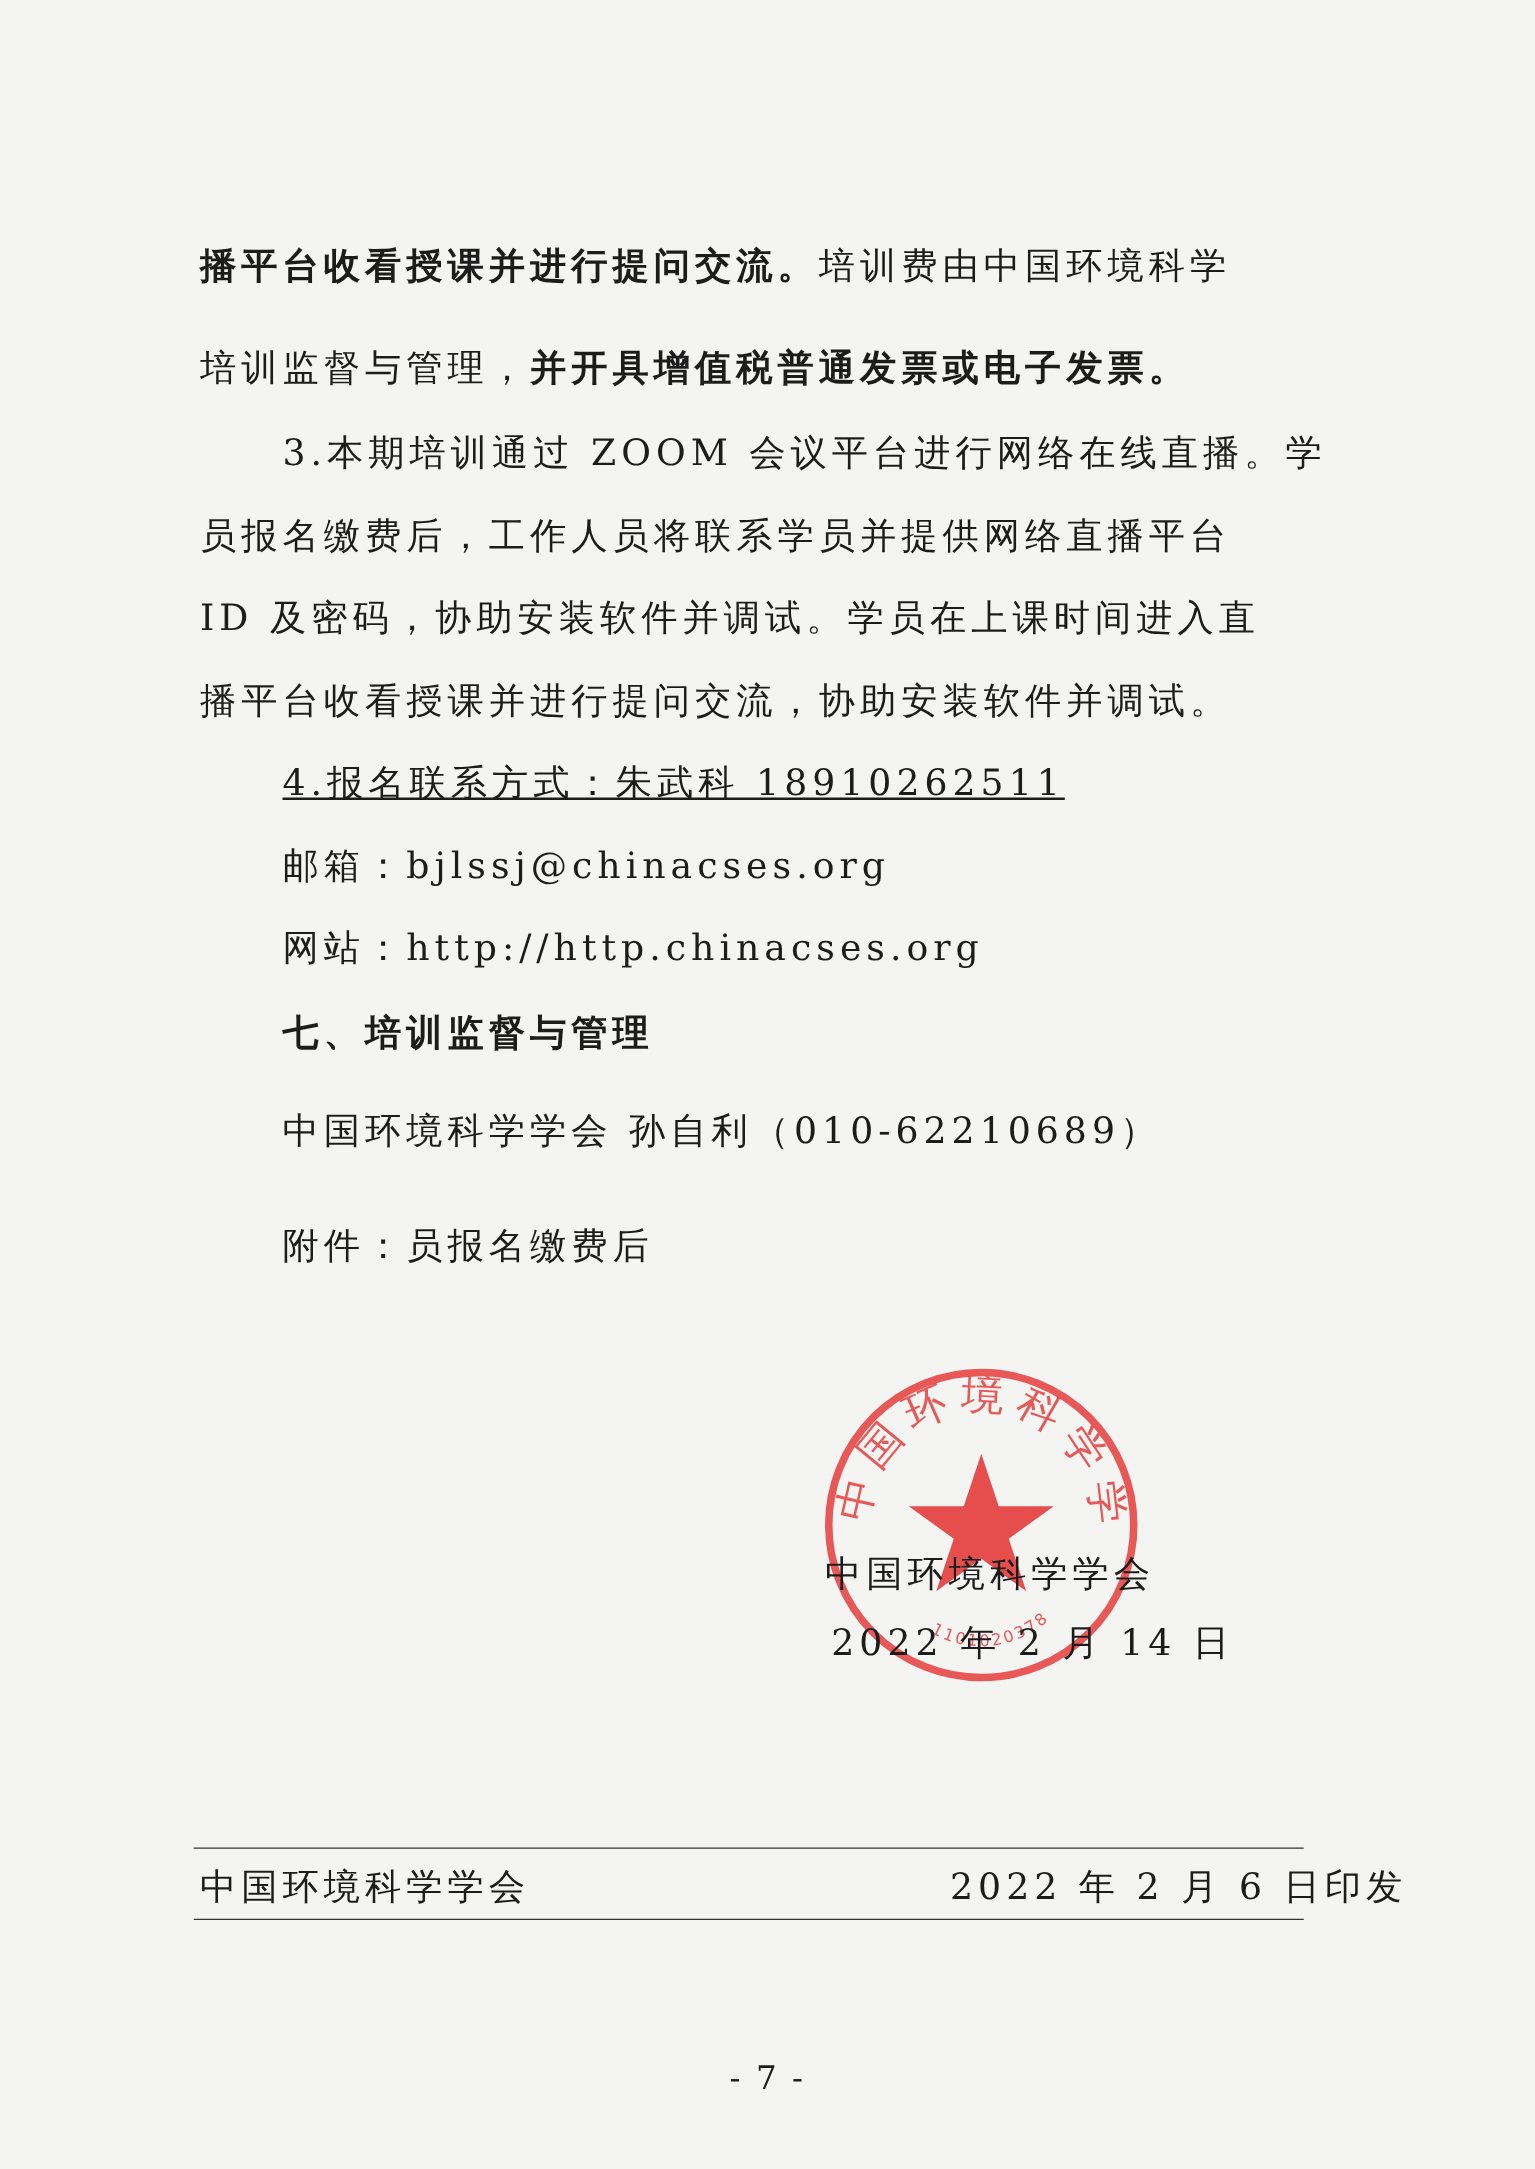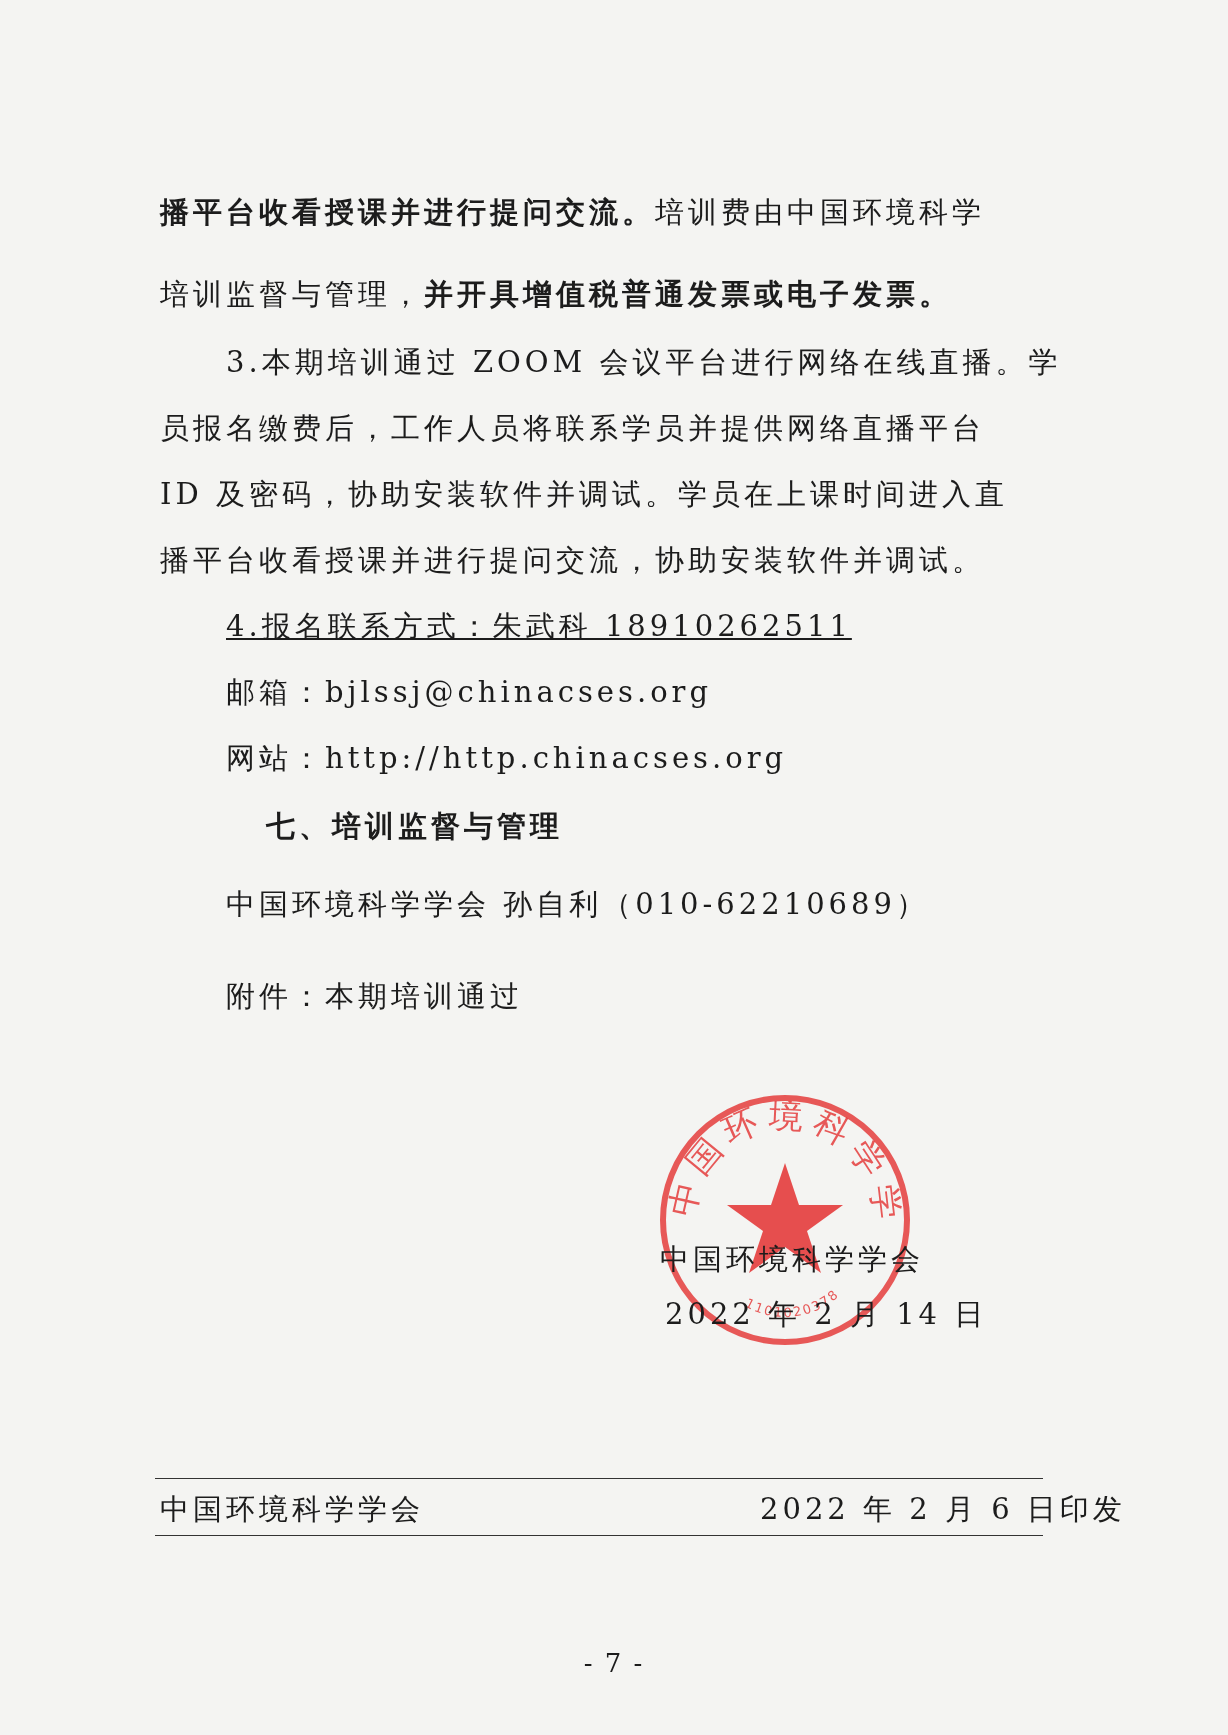--- a/index.html
+++ b/index.html
@@ -49,24 +49,24 @@
 
   <div class="line" style="left:226px; top:348px;">3.本期培训通过 ZOOM 会议平台进行网络在线直播。学</div>
   <div class="line" style="left:160px; top:414px;">员报名缴费后，工作人员将联系学员并提供网络直播平台</div>
   <div class="line" style="left:160px; top:480px;">ID 及密码，协助安装软件并调试。学员在上课时间进入直</div>
   <div class="line" style="left:160px; top:546px;">播平台收看授课并进行提问交流，协助安装软件并调试。</div>
 
   <div class="line" style="left:226px; top:612px;text-decoration:underline;">4.报名联系方式：朱武科  18910262511</div>
   <div class="line" style="left:226px; top:678px;text-align:right;">邮箱：bjlssj@chinacses.org</div>
   <div class="line" style="left:226px; top:744px;">网站：http://http.chinacses.org</div>
 
-  <div class="line heading" style="left:226px; top:812px;margin-left:40px;">七、培训监督与管理</div>
+  <div class="line heading" style="left:226px; top:812px;">七、培训监督与管理</div>
   <div class="line" style="left:226px; top:890px;">中国环境科学学会   孙自利（010-62210689）</div>
 
-  <div class="line" style="left:226px; top:982px;">附件：本期培训通过</div>
+  <div class="line" style="left:226px; top:982px;">附件：员报名缴费后</div>
 
   <div class="stamp">
     <svg width="238" height="238" viewBox="0 0 238 238">
       <polygon points="119,62 133,104 177,104 141,130 155,172 119,146 83,172 97,130 61,104 105,104" fill="rgba(228,60,60,0.9)"></polygon>
       <defs>
         <path id="arcTop" d="M 30 130 A 90 90 0 1 1 208 130"></path>
         <path id="arcBot" d="M 60 190 A 80 80 0 0 0 178 190"></path>
       </defs>
       <text font-size="34" fill="rgba(228,60,60,0.85)" font-family="DejaVu Sans, sans-serif" letter-spacing="8">
         <textPath href="#arcTop" startOffset="4%">中国环境科学学会</textPath>

